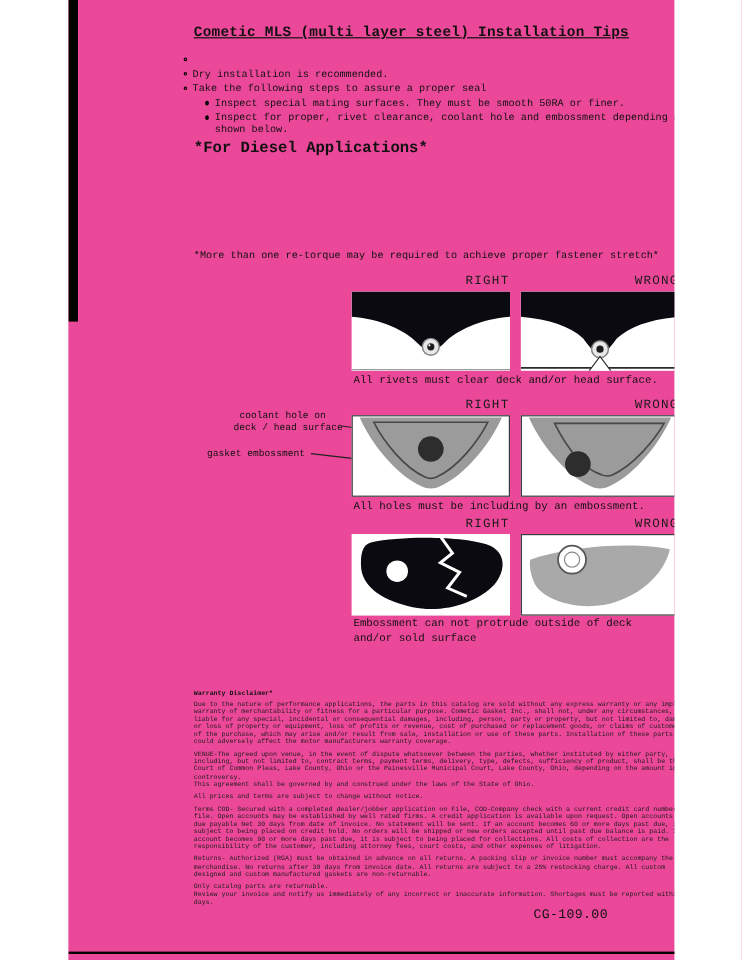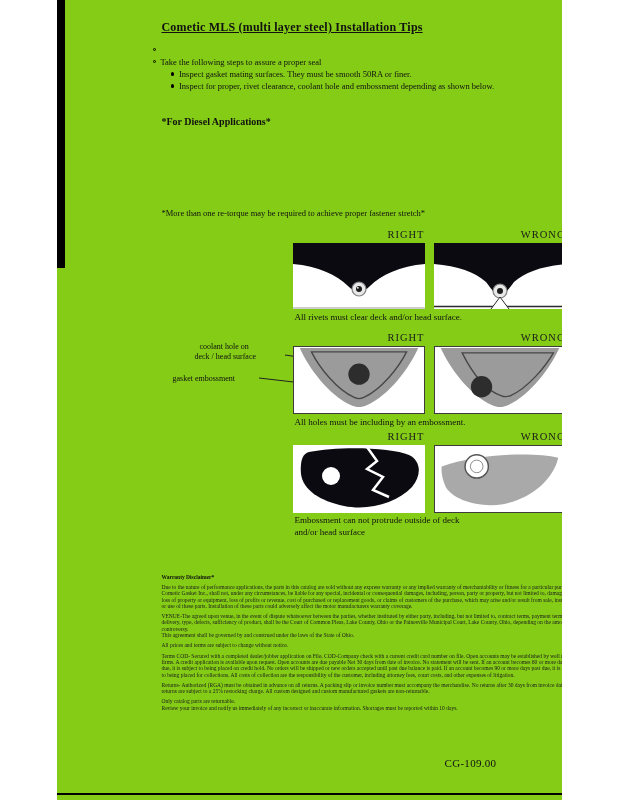--- a/index.html
+++ b/index.html
@@ -1,37 +1,37 @@
 <!DOCTYPE html>
 <html><head>
 <meta charset="utf-8">
 <style>
   * { margin:0; padding:0; box-sizing:border-box; }
   html,body { background:#ffffff; }
   .page {
     position:relative; width:505px; height:800px; margin:0 auto;
-    background:#84cc16; color:#111;
-    font-family:Liberation Serif, serif;
+    background:#ec4899; color:#111;
+    font-family:Liberation Mono, monospace;
     overflow:hidden;
   }
   .left-bleed { position:absolute; left:0; top:0; width:8px; height:268px; background:#000; }
   .bottom-rule { position:absolute; left:0; top:793px; width:618px; height:2px; background:#000; }
 
   .title {
     position:absolute; left:105px; top:20px;
     font-size:12px; font-weight:bold; text-decoration:underline; letter-spacing:0.2px;
   }
 
   .bullets { position:absolute; left:96px; top:45px; width:436px; }
   .bullet-row { display:flex; align-items:flex-start; height:12px; font-size:8.5px; line-height:10px; }
   .bullet-row.sub { margin-left:18px; }
   .marker-hollow { flex:none; width:3px; height:3px; border:1px solid #000; border-radius:50%; margin:3px 5px 0 0; }
   .marker-solid  { flex:none; width:3.5px; height:3.5px; background:#000; border-radius:50%; margin:3px 5px 0 0; }
 
-  .diesel-heading { position:absolute; left:105px; top:116px; font-size:10px; font-weight:bold; }
+  .diesel-heading { position:absolute; left:105px; top:116px; font-size:13px; font-weight:bold; }
   .para { position:absolute; left:105px; font-size:8.5px; line-height:13px; }
   .para.p1 { top:133px; width:428px; }
   .para.p2 { top:166px; width:412px; }
   .para.note { top:207px; width:428px; }
 
   .dir-label { position:absolute; width:132px; text-align:right; font-size:10.5px; letter-spacing:1px; color:#1a1a1a; }
   .panel { position:absolute; width:132px; background:#fff; }
   .panel svg { display:block; width:100%; height:100%; }
   .panel.bordered { border:1px solid #3c3c3c; }
   .caption { position:absolute; left:238px; font-size:9px; color:#111; }
@@ -54,25 +54,29 @@
   <div class="bottom-rule"></div>
 
   <div class="title">Cometic MLS (multi layer steel) Installation Tips</div>
 
   <div class="bullets">
     <div class="bullet-row">
       <span class="marker-hollow"></span>
     </div>
     <div class="bullet-row">
       <span class="marker-hollow"></span>
+      <span>Dry installation is recommended.</span>
+    </div>
+    <div class="bullet-row">
+      <span class="marker-hollow"></span>
       <span>Take the following steps to assure a proper seal</span>
     </div>
     <div class="bullet-row sub">
       <span class="marker-solid"></span>
-      <span>Inspect gasket mating surfaces.  They must be smooth 50RA or finer.</span>
+      <span>Inspect special mating surfaces.  They must be smooth 50RA or finer.</span>
     </div>
     <div class="bullet-row sub">
       <span class="marker-solid"></span>
       <span>Inspect for proper, rivet clearance, coolant hole and embossment depending as shown below.</span>
     </div>
   </div>
 
   <div class="diesel-heading">*For Diesel Applications*</div>
   <div class="para note">*More than one re-torque may be required to achieve proper fastener stretch*</div>
 
@@ -138,21 +142,21 @@
     </svg>
   </div>
   <div class="panel bordered" style="left:377px; top:445px; height:68px;">
     <svg viewBox="0 0 132 68">
       <path d="M6,21 C42,8 100,6 126,12 C121,34 99,54 69,60 C43,64 17,55 10,42 C7,35 5,27 6,21 Z" fill="#a9a9a9"></path>
       <circle cx="42" cy="21" r="12" fill="#ffffff" stroke="#555555" stroke-width="1.5"></circle>
       <circle cx="42" cy="21" r="6.5" fill="#ffffff" stroke="#8a8a8a" stroke-width="1"></circle>
     </svg>
   </div>
   <div class="caption" style="top:515px;">Embossment can not protrude outside of deck</div>
-  <div class="caption" style="top:527px;">and/or head surface</div>
+  <div class="caption" style="top:527px;">and/or sold surface</div>
 
   <div class="legal-heading">Warranty Disclaimer*</div>
   <div class="legal">
     <p>Due to the nature of performance applications, the parts in this catalog are sold without any express warranty or any implied warranty of merchantability or fitness for a particular purpose.  Cometic Gasket Inc., shall not, under any circumstances, be liable for any special, incidental or consequential damages, including, person, party or property, but not limited to, damage, or loss of property or equipment, loss of profits or revenue, cost of purchased or replacement goods, or claims of customers of the purchase, which may arise and/or result from sale, installation or use of these parts.  Installation of these parts could adversely affect the motor manufacturers warranty coverage.</p>
     <p>VENUE-The agreed upon venue, in the event of dispute whatsoever between the parties, whether instituted by either party, including, but not limited to, contract terms, payment terms, delivery, type, defects, sufficiency of product, shall be the Court of Common Pleas, Lake County, Ohio or the Painesville Municipal Court, Lake County, Ohio, depending on the amount in controversy.
 This agreement shall be governed by and construed under the laws of the State of Ohio.</p>
     <p>All prices and terms are subject to change without notice.</p>
     <p>Terms COD- Secured with a completed dealer/jobber application on File, COD-Company check with a current credit card number on file.  Open accounts may be established by well rated firms.  A credit application is available upon request.  Open accounts are due payable Net 30 days from date of invoice.  No statement will be sent.  If an account becomes 60 or more days past due, it is subject to being placed on credit hold.  No orders will be shipped or new orders accepted until past due balance is paid.  If an account becomes 90 or more days past due, it is subject to being placed for collections.  All costs of collection are the responsibility of the customer, including attorney fees, court costs, and other expenses of litigation.</p>
     <p>Returns- Authorized (RGA) must be obtained in advance on all returns.  A packing slip or invoice number must accompany the merchandise.  No returns after 30 days from invoice date.  All returns are subject to a 25% restocking charge.  All custom designed and custom manufactured gaskets are non-returnable.</p>
     <p>Only catalog parts are returnable.

